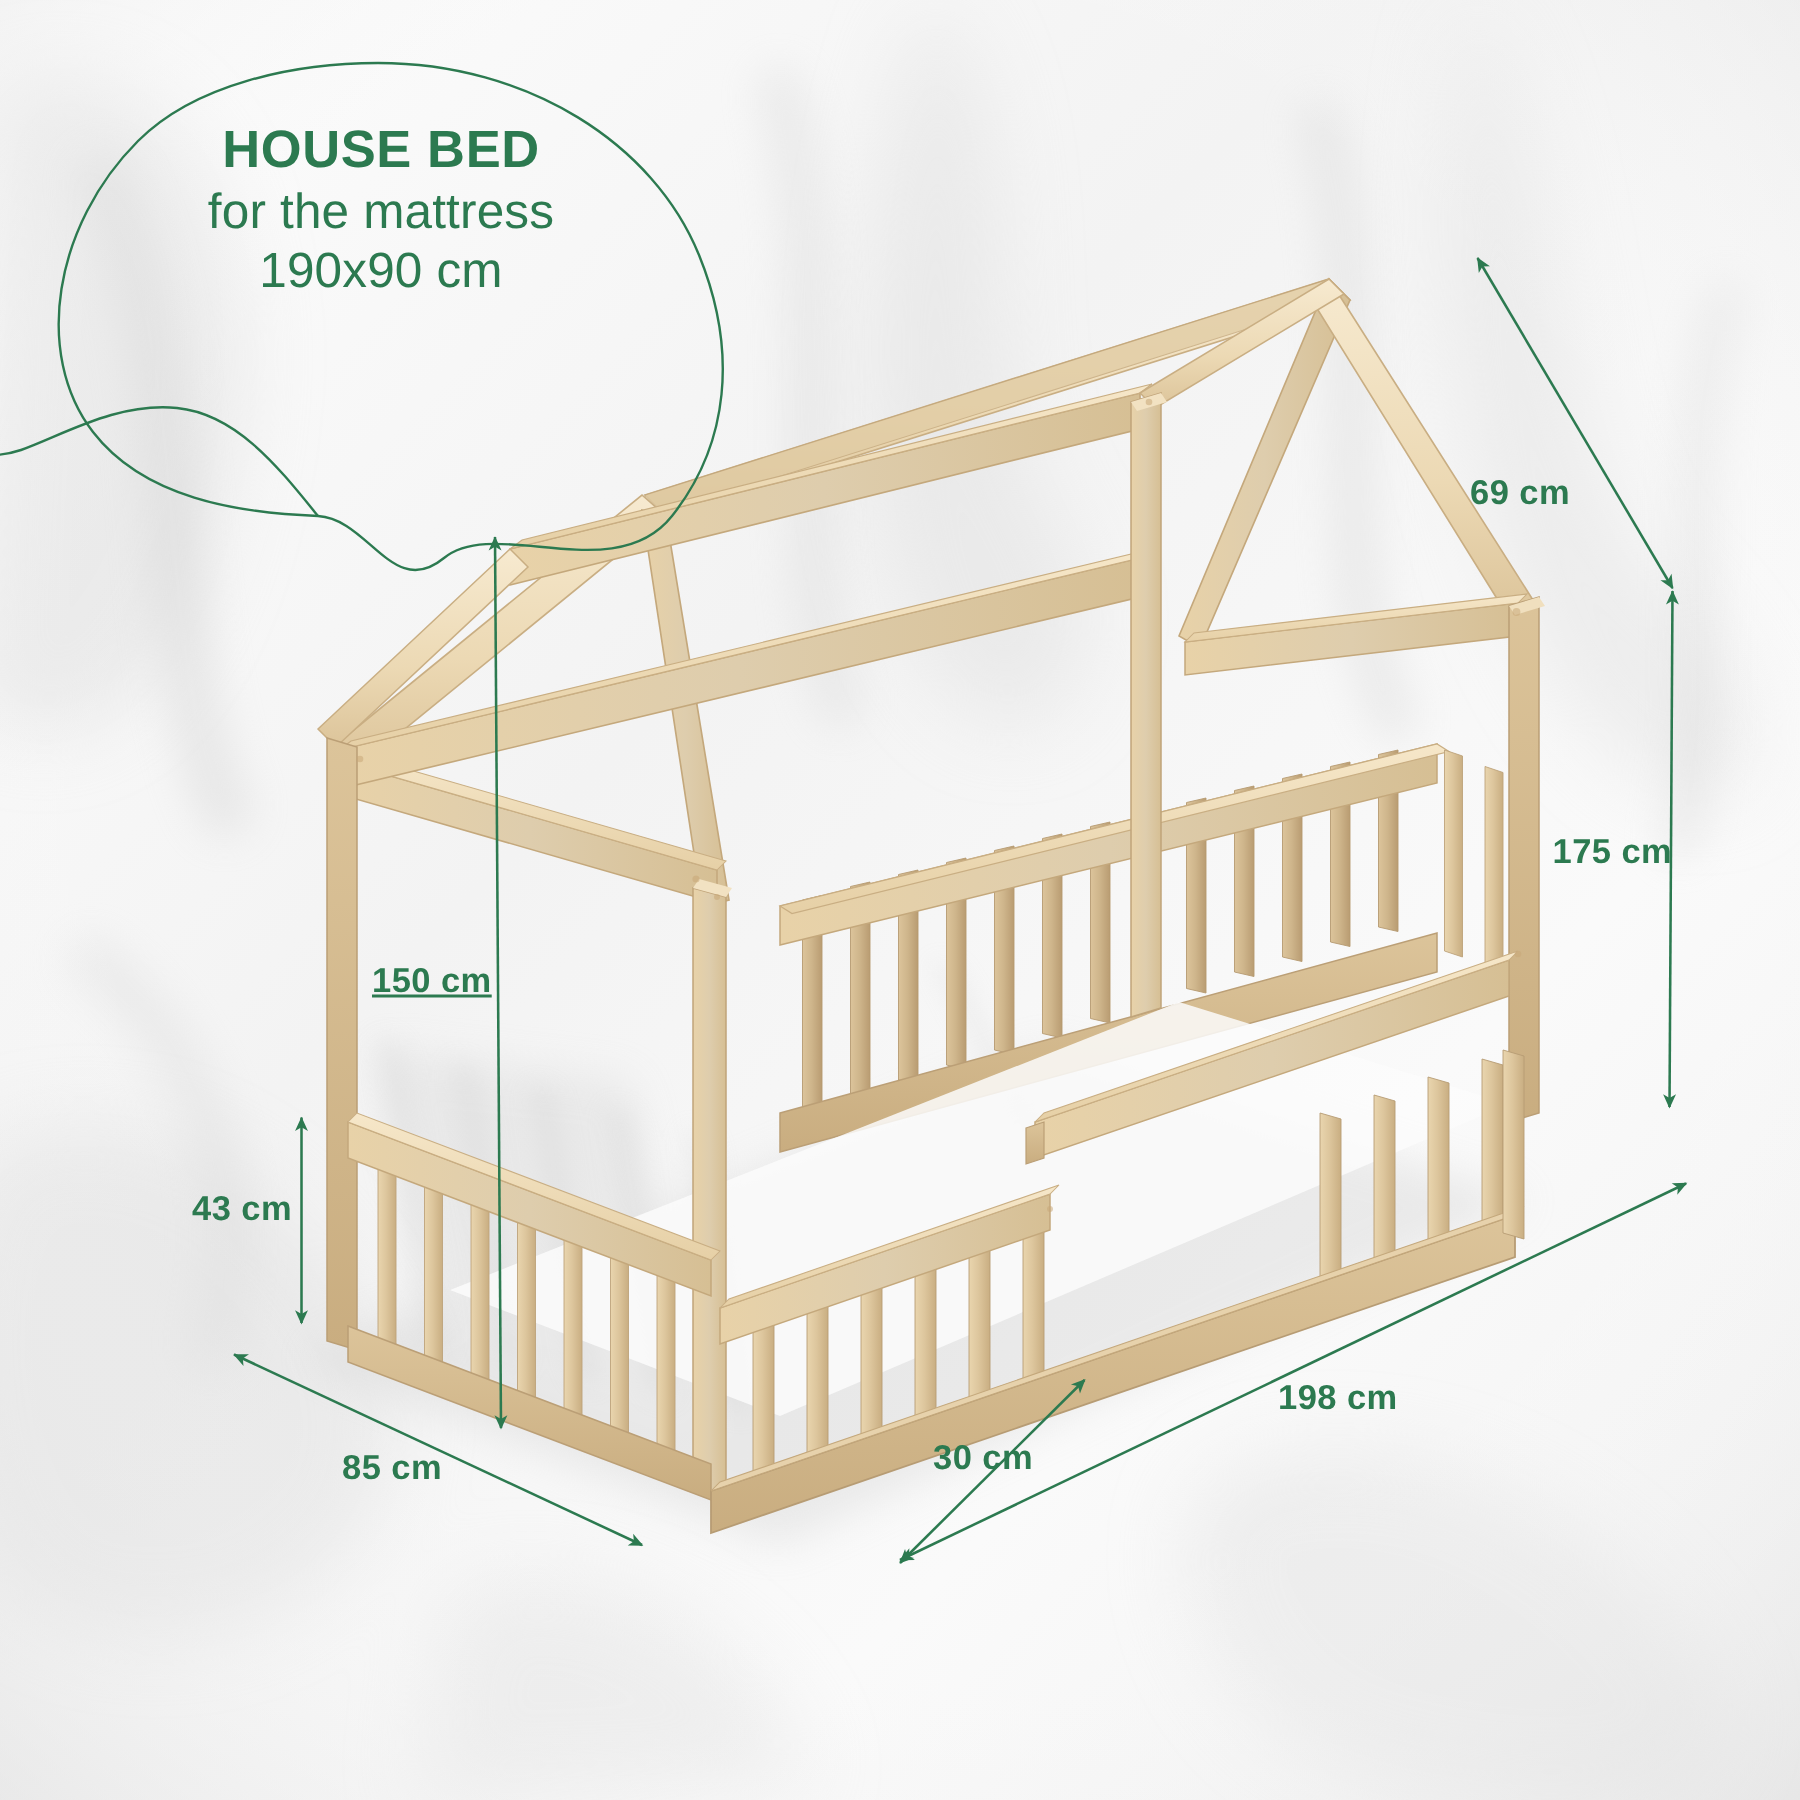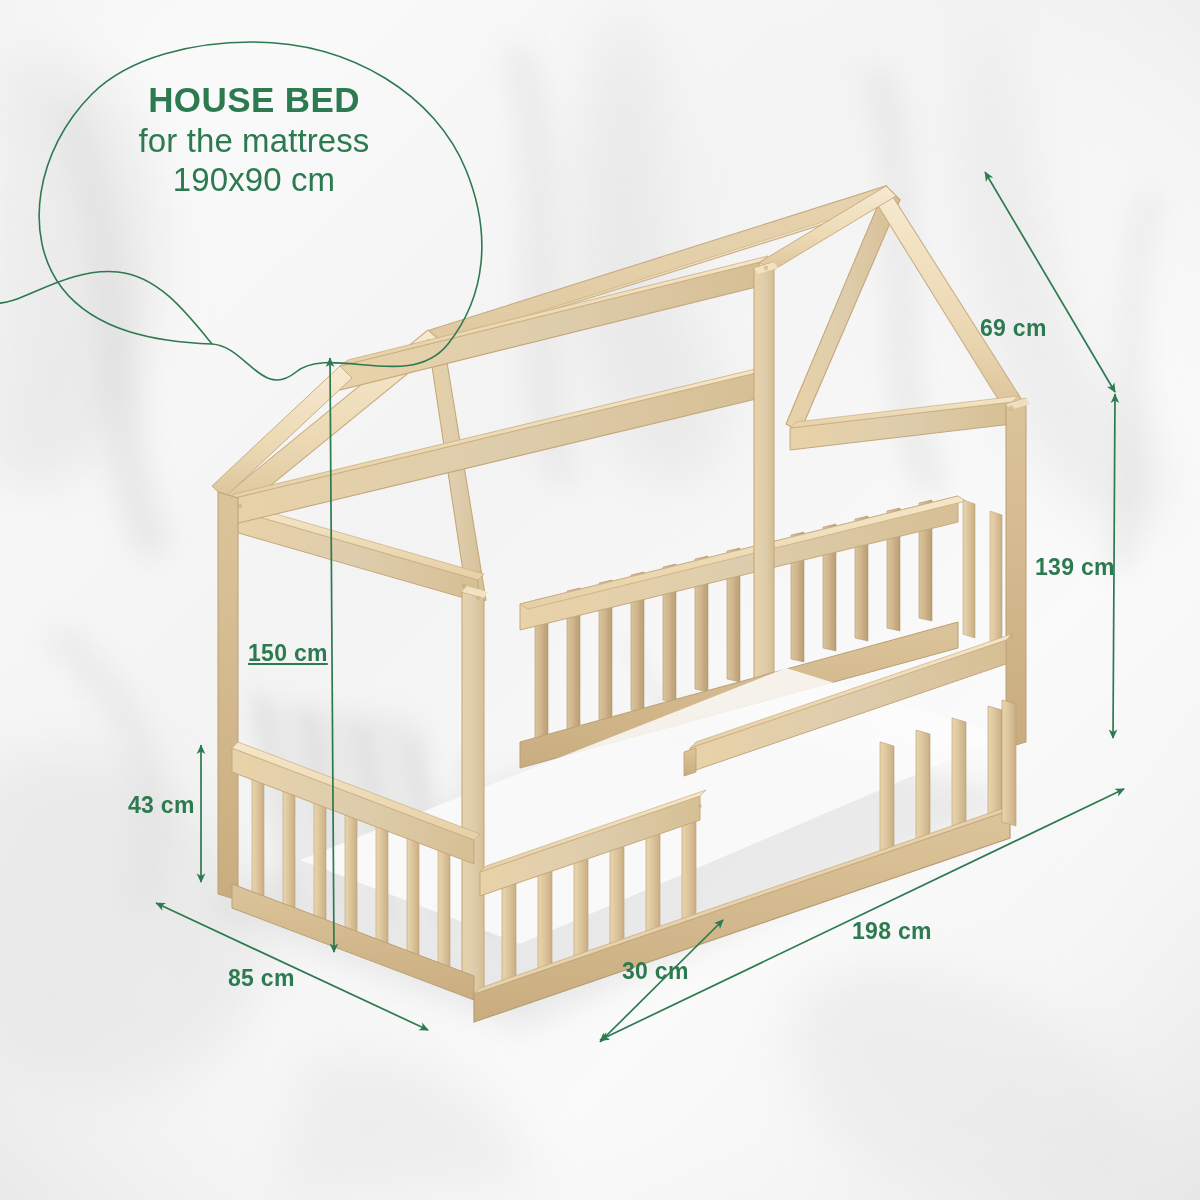--- a/index.html
+++ b/index.html
@@ -311,15 +311,15 @@
     <div class="bt-sub">for the mattress</div>
     <div class="bt-size">190x90 cm</div>
   </div>
 
   <div class="dim d150">150 cm</div>
   <div class="dim d38">43 cm</div>
   <div class="dim d98">85 cm</div>
   <div class="dim d70">30 cm</div>
   <div class="dim d198">198 cm</div>
   <div class="dim d69">69 cm</div>
-  <div class="dim d101">139 cm</div>
+  <div class="dim d101">175 cm</div>
 
 </div>
 
 </body></html>

